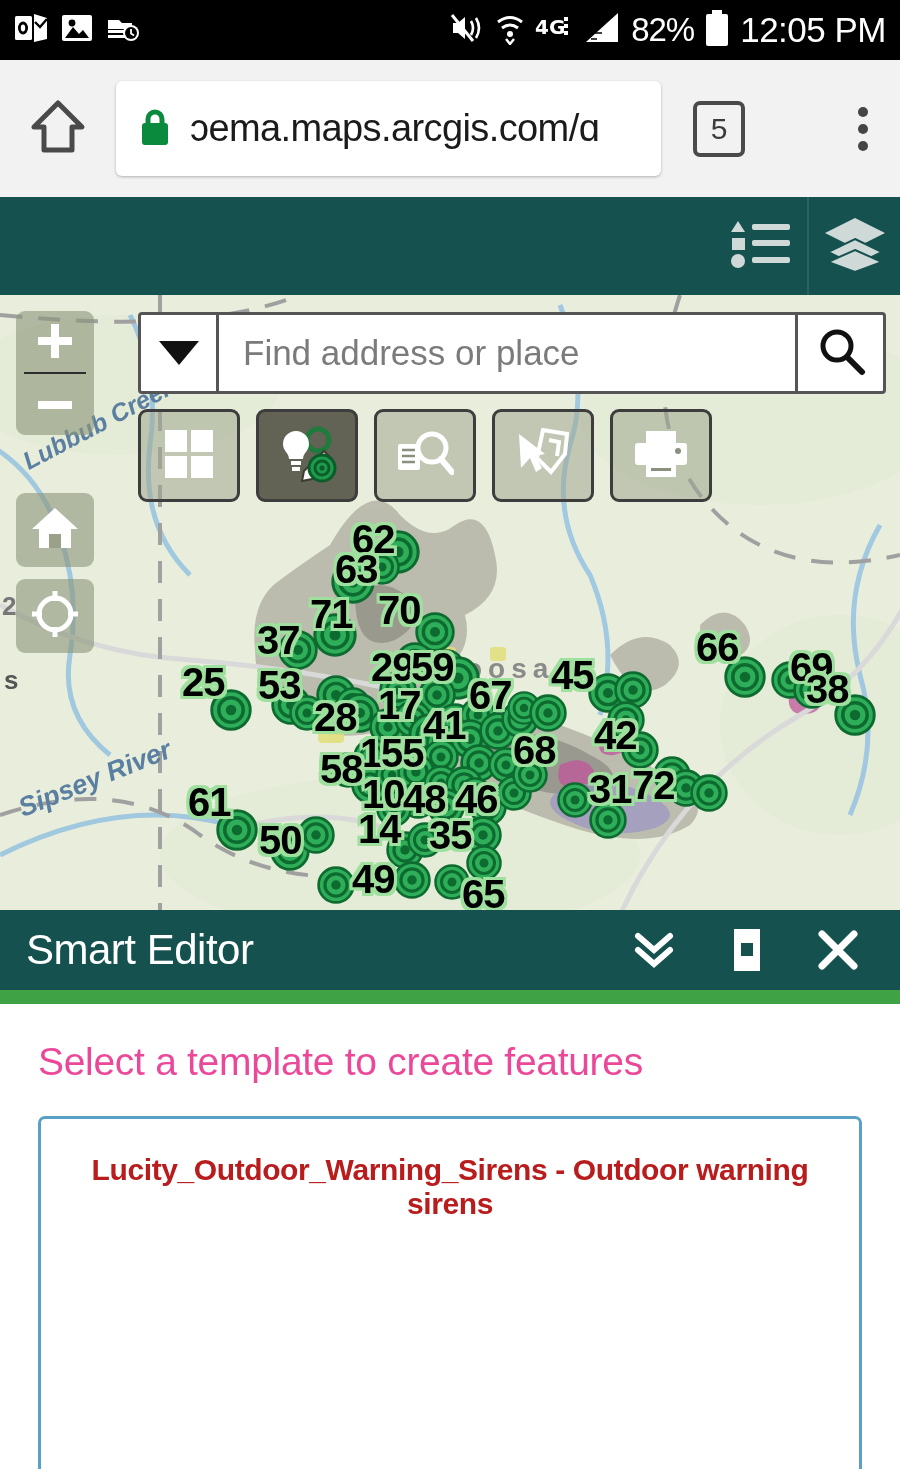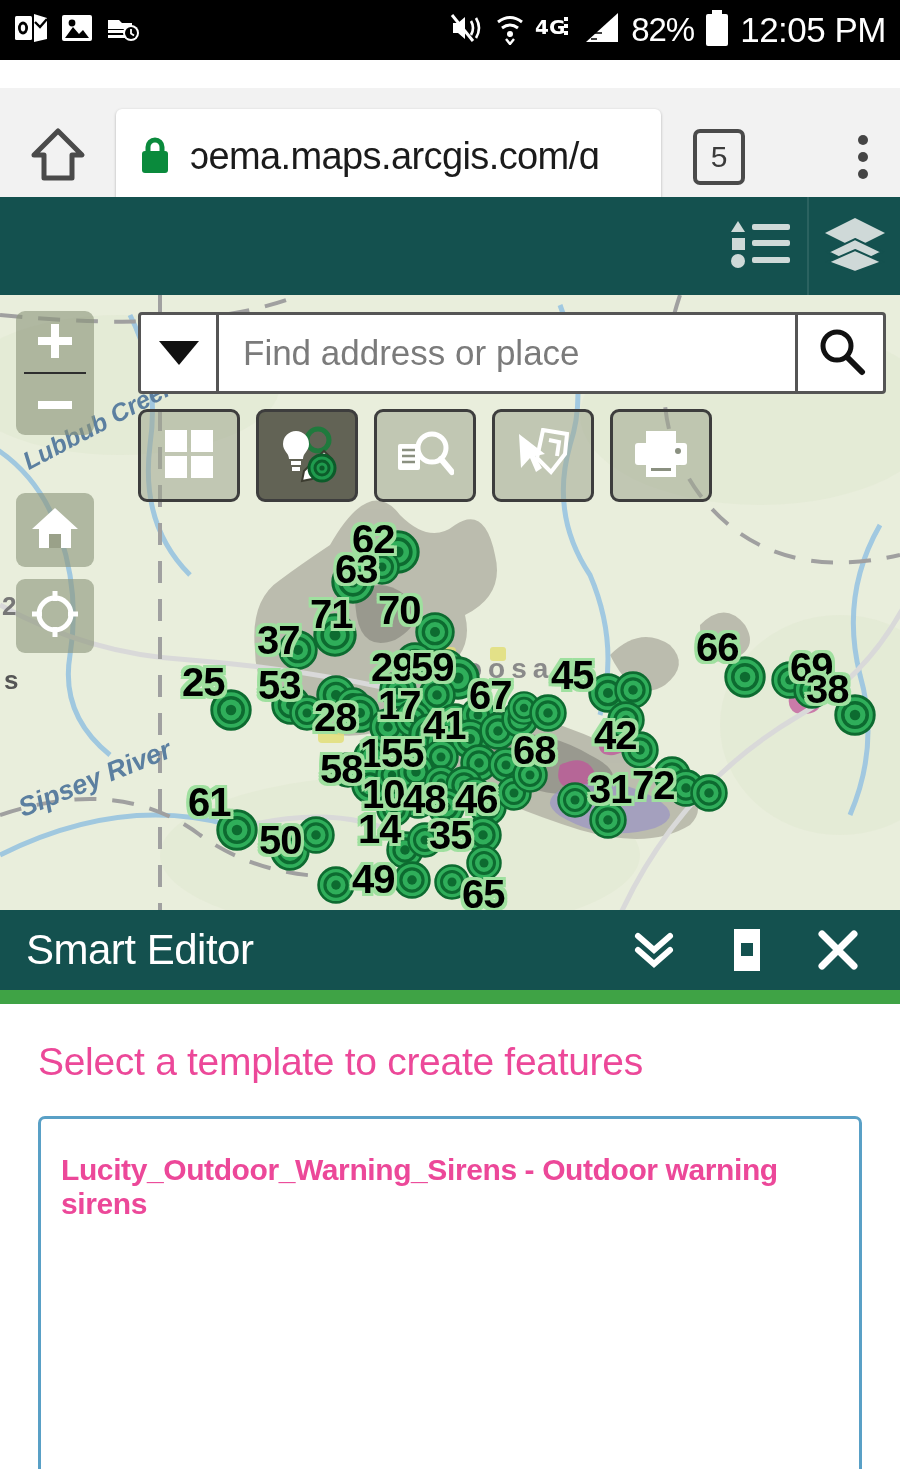--- a/index.html
+++ b/index.html
@@ -20,21 +20,21 @@
   .sb-left{ display:flex; align-items:center; gap:13px; }
   .sb-right{ margin-left:auto; display:flex; align-items:center; gap:9px; }
   .sb-ico{ display:inline-block; }
   .sb-time{ font-size:35px; letter-spacing:-0.5px; font-weight:400; }
   .sb-batt{ font-size:33px; font-weight:400; letter-spacing:-1px; }
 
   
   .browser{
     position:absolute; left:0; top:60px; width:900px; height:137px;
     background:#f2f2f2;
-    display:flex; align-items:center;margin-top:28px;
+    display:flex; align-items:center;
   }
   .home-btn{ width:116px; display:flex; justify-content:center; align-items:center; }
   .urlbar{
     width:545px; height:95px; background:#fff; border-radius:6px;
     display:flex; align-items:center; padding:0 22px;
     box-shadow:0 1px 3px rgba(0,0,0,.28);
   }
   .lock{ margin-right:18px; flex:none; }
   .url-text{
     font-size:38px; color:#1b1b1b; white-space:nowrap; overflow:hidden;
@@ -127,21 +127,21 @@
   .se-actions{ margin-left:auto; display:flex; align-items:center; gap:48px; padding-right:14px; }
   .se-act{ cursor:pointer; display:flex; align-items:center; justify-content:center; }
   .se-accent{ height:14px; background:#3fa345; }
   .se-body{ padding:36px 38px 0 38px; }
   .se-prompt{ font-size:39px; color:#ec4899; letter-spacing:-0.3px; }
   .tmpl-box{
     margin-top:32px; border:3px solid #59a0c6; border-radius:7px;
     height:378px; padding:34px 20px 0 20px;
   }
   .tmpl-title{
-    text-align:left; font-size:30px; font-weight:700; color:#ec4899;
+    text-align:center; font-size:30px; font-weight:700; color:#b91c1c;
     letter-spacing:-0.4px;
   }
   .tmpl-item{
     margin-top:40px; width:210px; display:flex; flex-direction:column;
     align-items:center; cursor:pointer; margin-left:78px;
   }
   .tmpl-label{
     margin-top:28px; text-align:center; font-size:29px; color:#1c1c1c;
     line-height:1.12; letter-spacing:-0.2px;
   }

